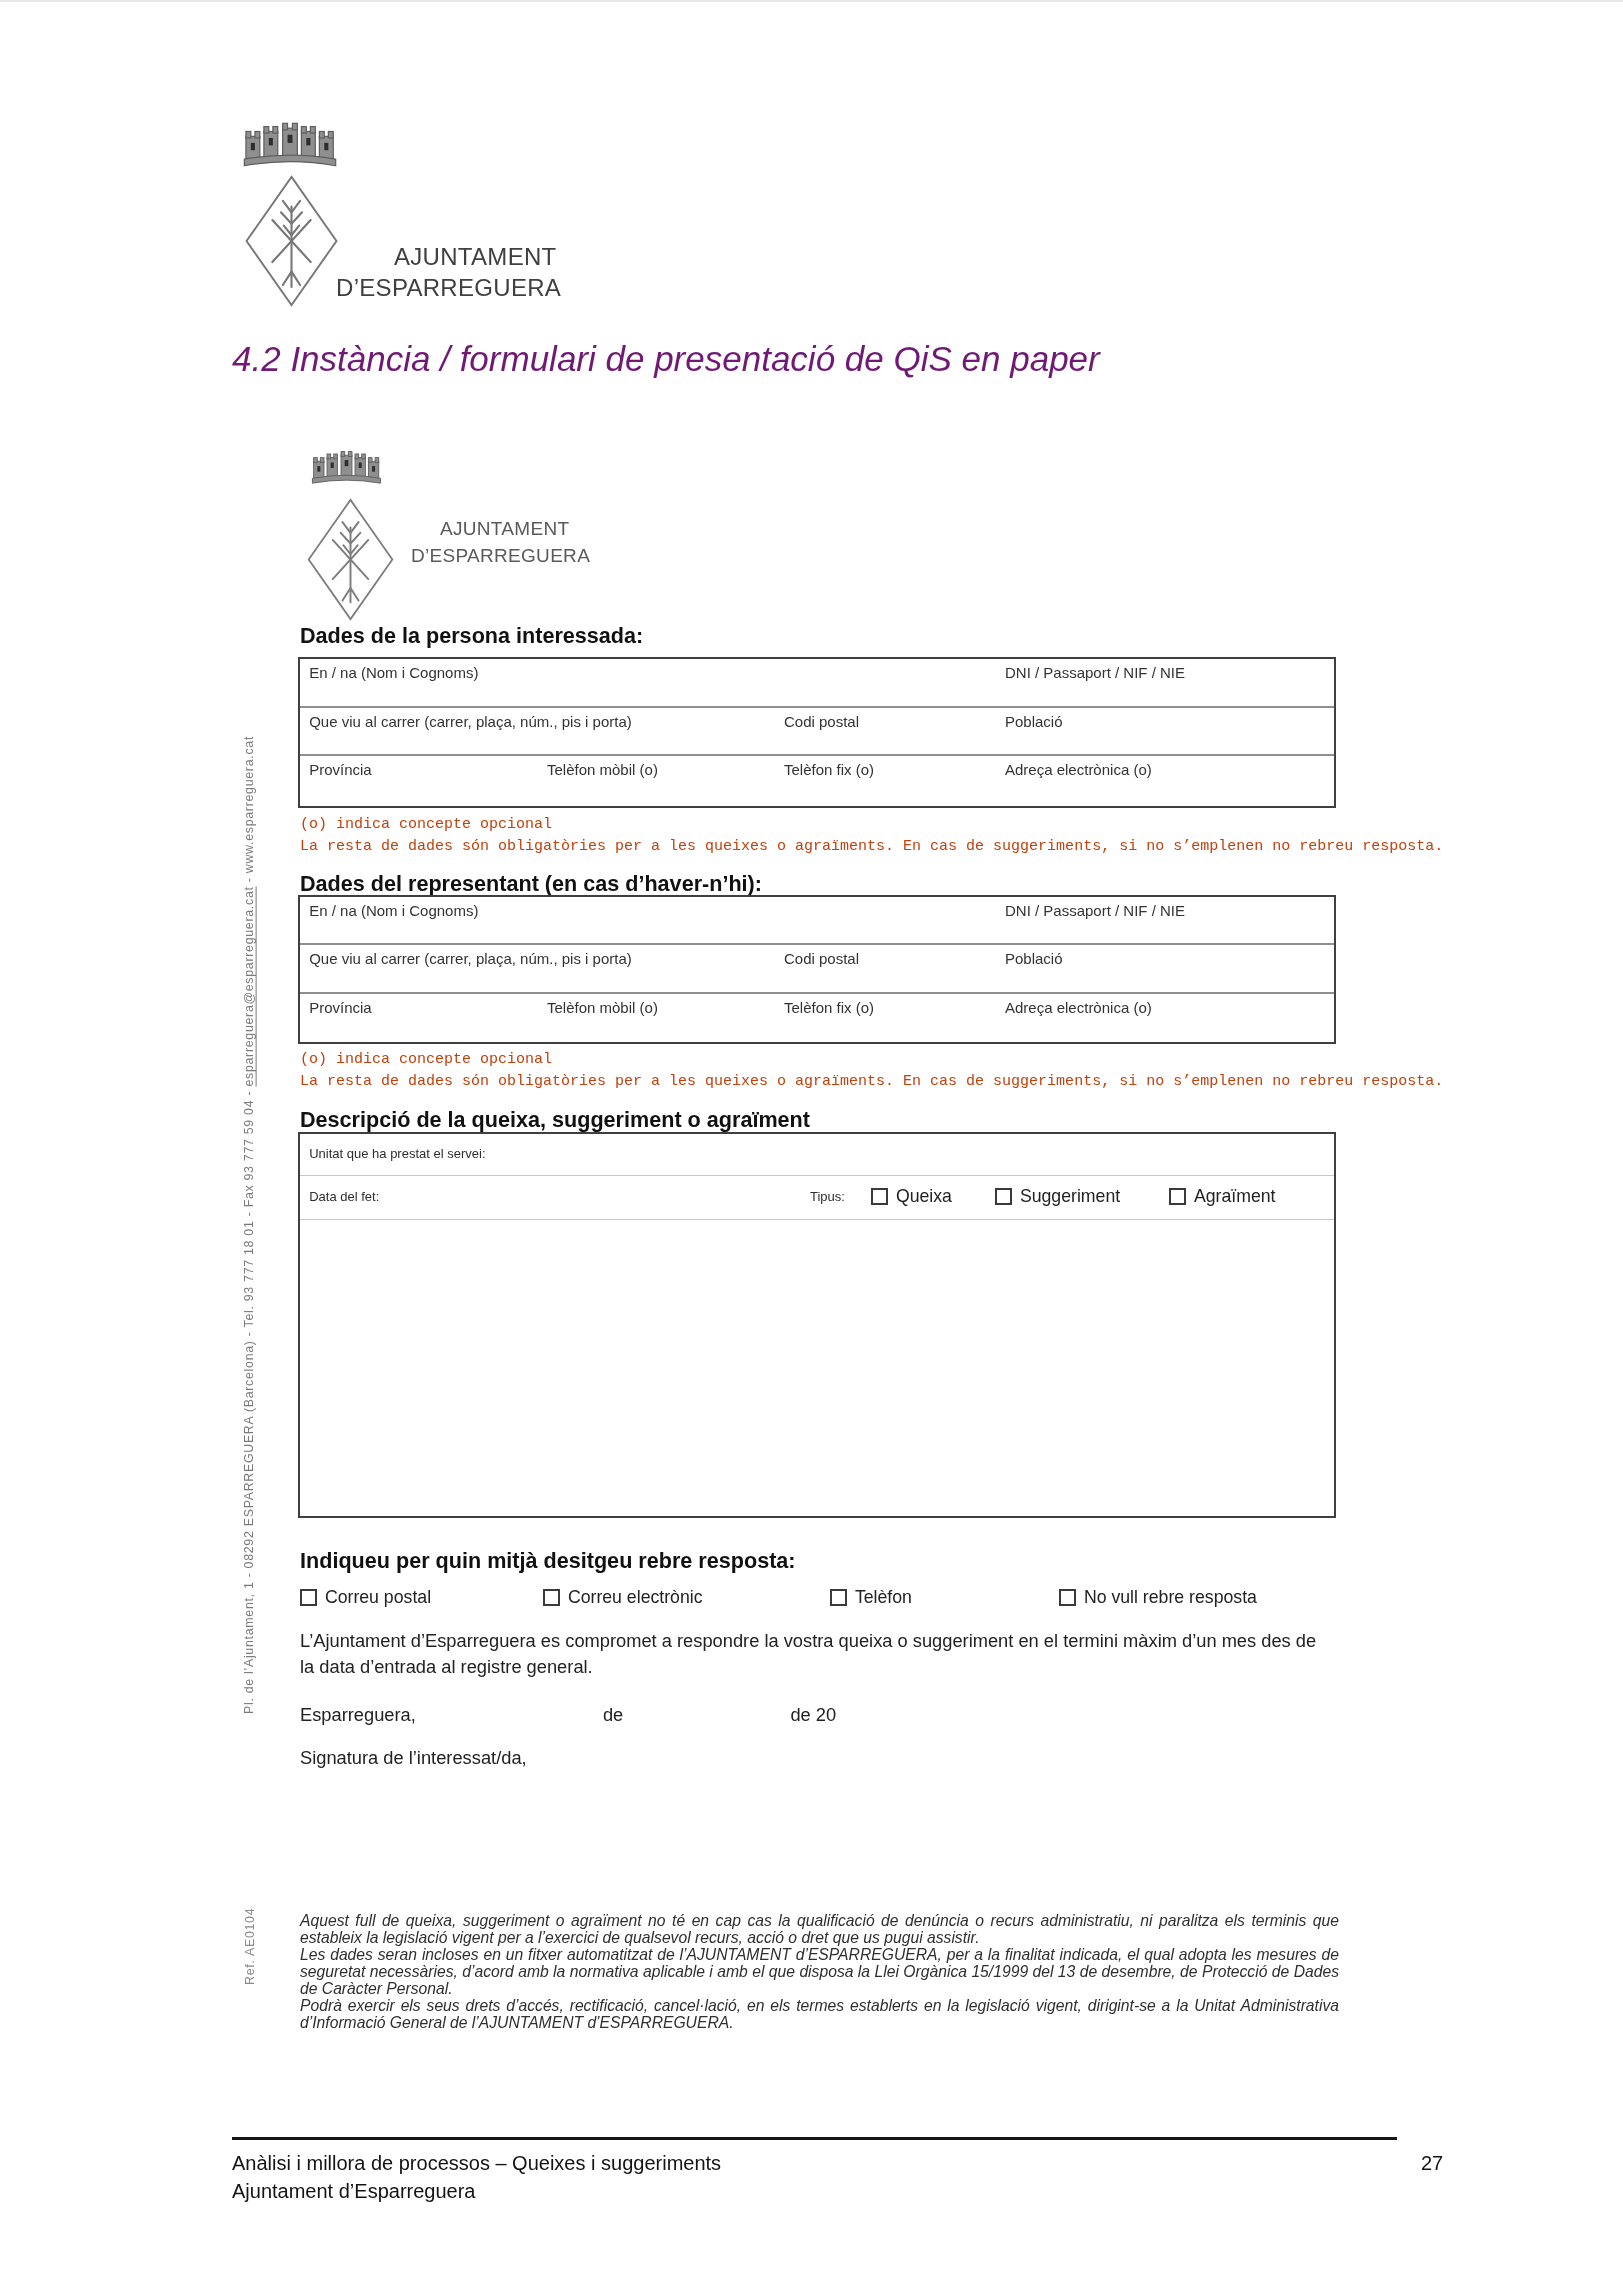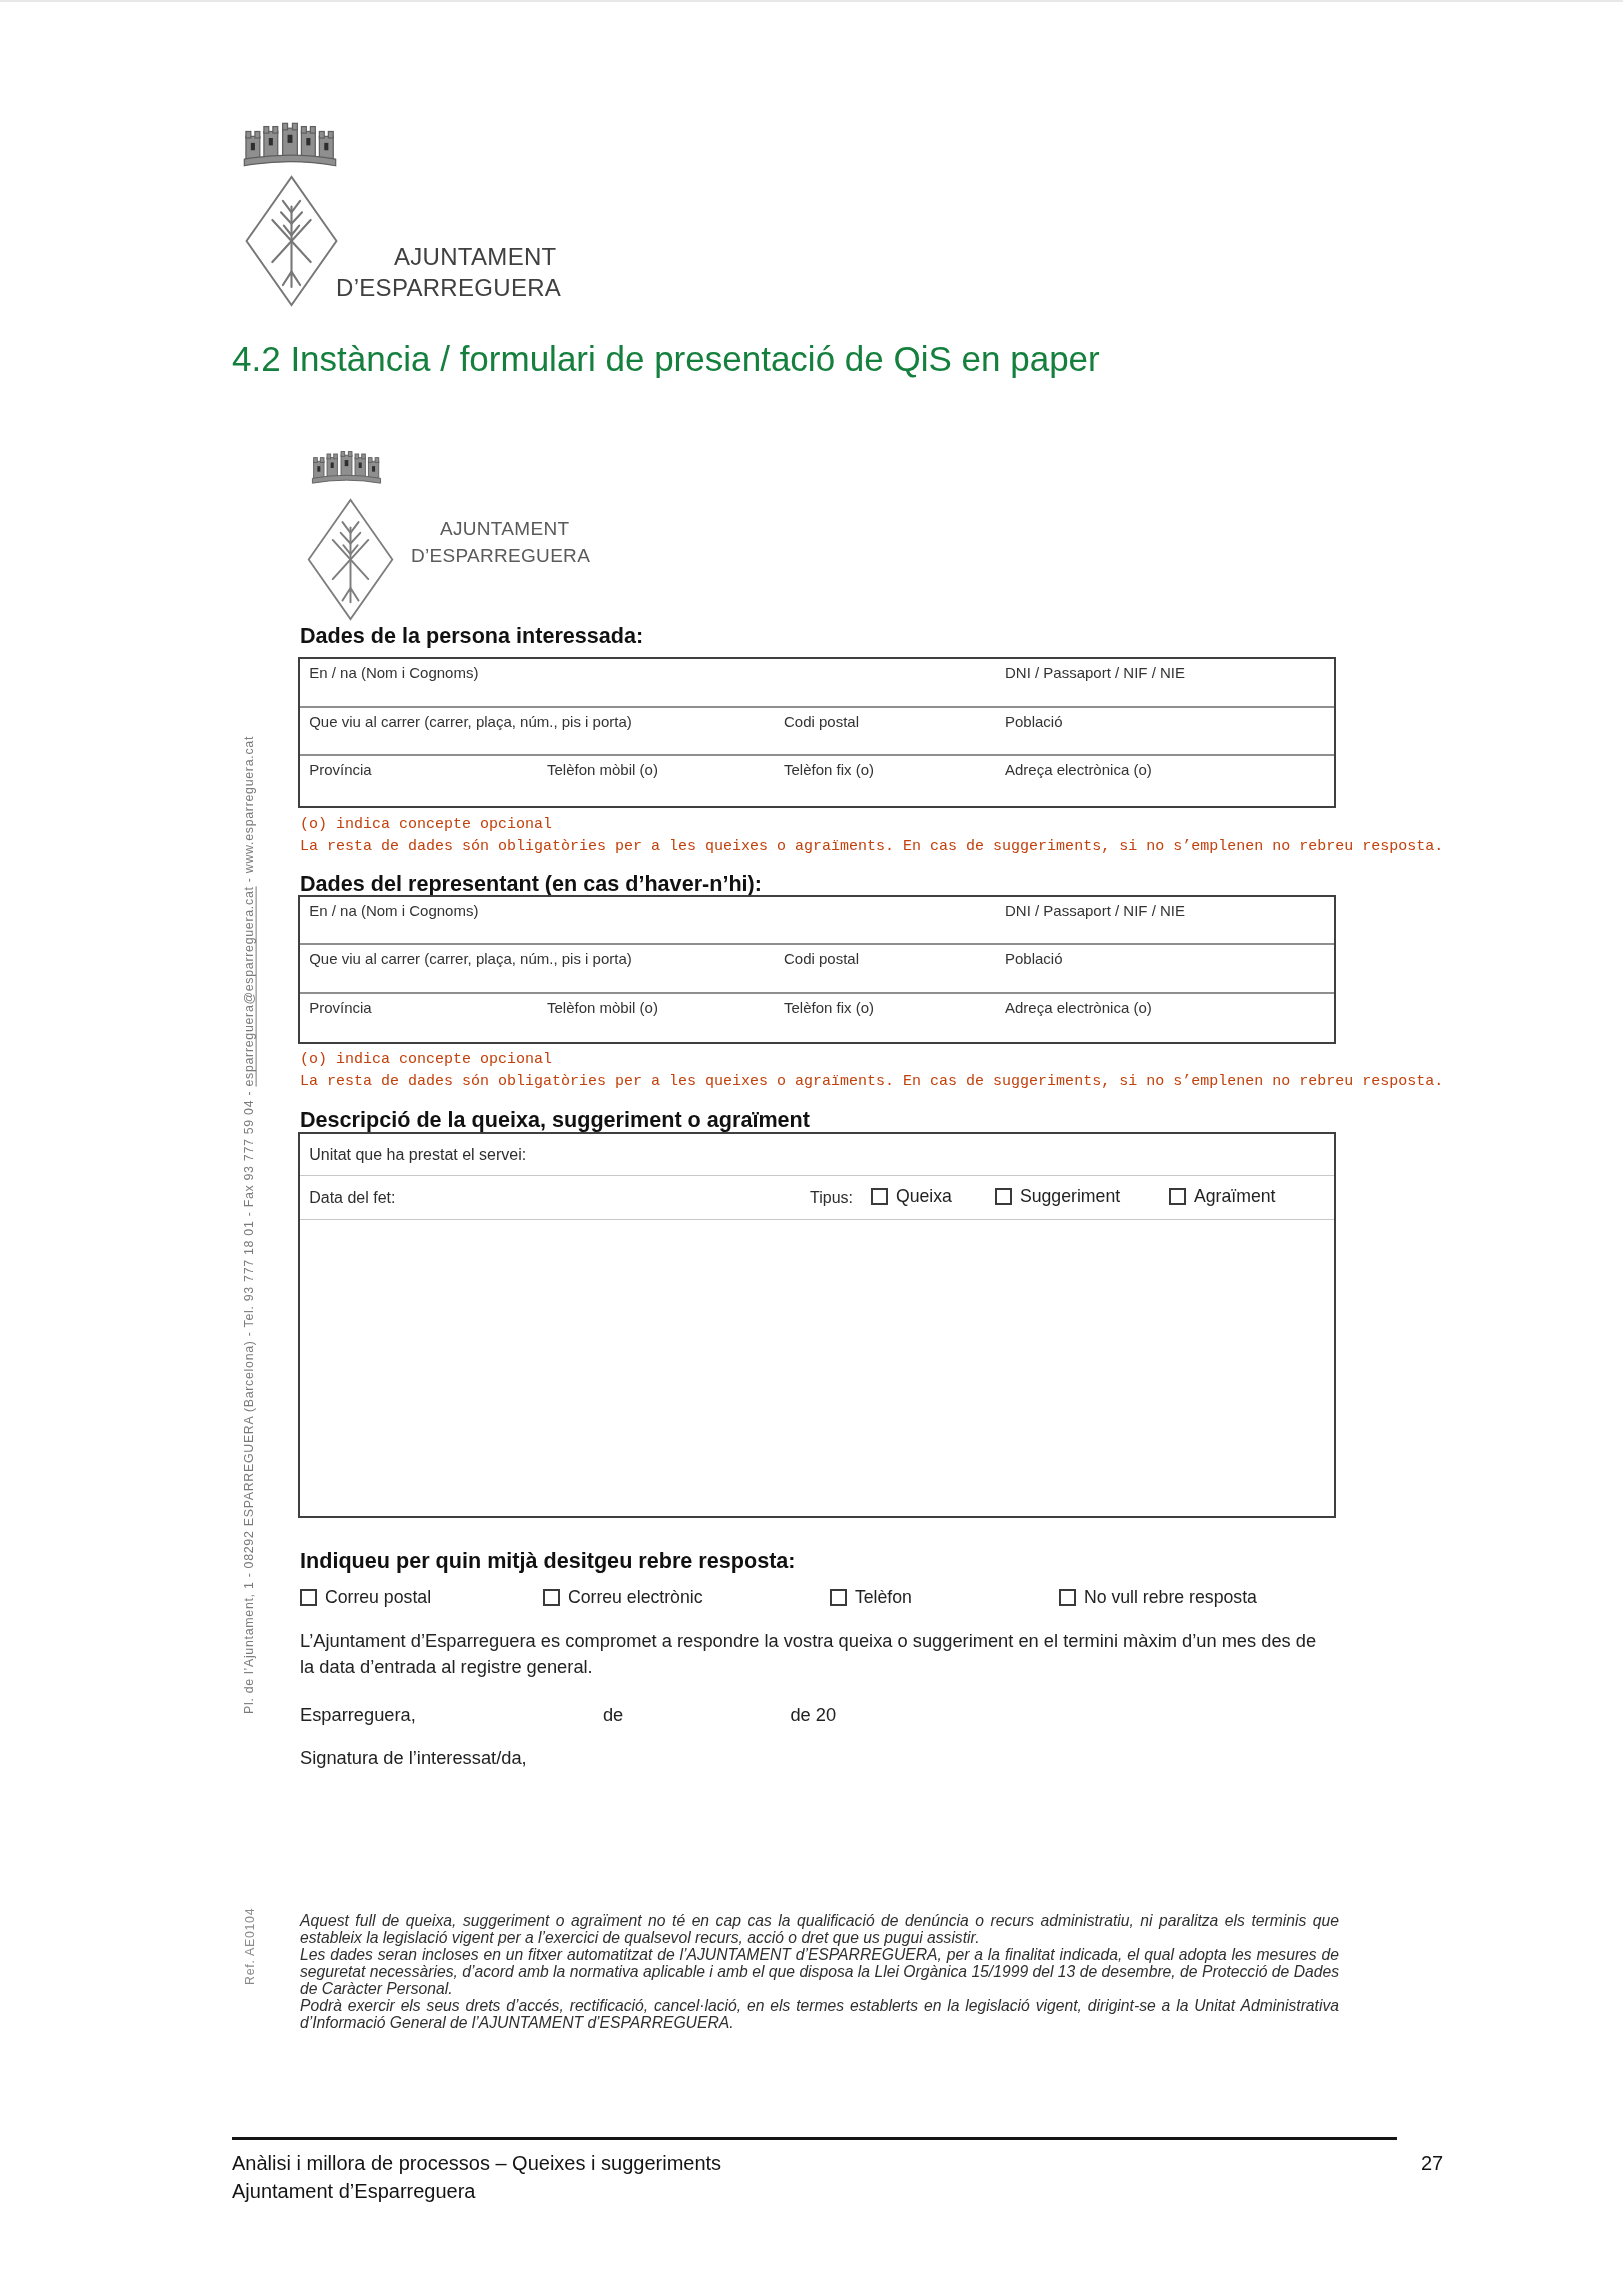--- a/index.html
+++ b/index.html
@@ -10,38 +10,38 @@
     background: #ffffff;
     font-family: "Liberation Sans", "DejaVu Sans", sans-serif;
     color: #1a1a1a;
     overflow: hidden;
     margin: 2px auto;
   }
   .abs { position: absolute; }
 
   
   .org-line { color:#404040; font-size:24px; letter-spacing:0.3px; }
-  .doc-title { color:#15803d; font-size:35px; white-space:nowrap; }
+  .doc-title { color:#701a75; font-size:35px; font-style:italic; white-space:nowrap; }
 
   
   .form-org { color:#5a5a5a; font-size:19px; letter-spacing:0.3px; }
   .form-title { font-size:25px; font-weight:bold; line-height:31px; text-align:center; color:#141414; }
 
   .sec-head { font-size:21.6px; font-weight:bold; color:#111; white-space:nowrap; }
 
   .ftable { border:2px solid #3f3f3f; background:#fff; }
   .frow { position:relative; width:100%; }
   .frow + .frow { border-top:2.6px solid #8f8f8f; }
   .flabel { position:absolute; top:5.2px; font-size:15px; color:#333; white-space:nowrap; }
 
   .footnote { font-size:15px; color:#c2410c; white-space:nowrap;font-family:Liberation Mono, monospace; }
 
   .descbox { border:2px solid #3f3f3f; background:#fff; }
   .desc-sep { position:absolute; left:0; width:100%; border-top:1.3px solid #c8c8c8; }
-  .desc-label { position:absolute; font-size:16px; color:#2e2e2e; white-space:nowrap; }
+  .desc-label { position:absolute; font-size:13px; color:#2e2e2e; white-space:nowrap; }
 
   .cb {
     display:inline-block; width:17px; height:17px;
     border:2px solid #3a3a3a; background:#fff; vertical-align:-2.6px;
   }
   .cbl { font-size:17.7px; color:#222; margin-left:7.9px; white-space:nowrap; }
   .cb-group { position:absolute; white-space:nowrap; }
 
   .bodytext { font-size:18.3px; color:#222; line-height:26px; }
   .addressee { font-size:20px; font-weight:bold; color:#111; white-space:nowrap; }

